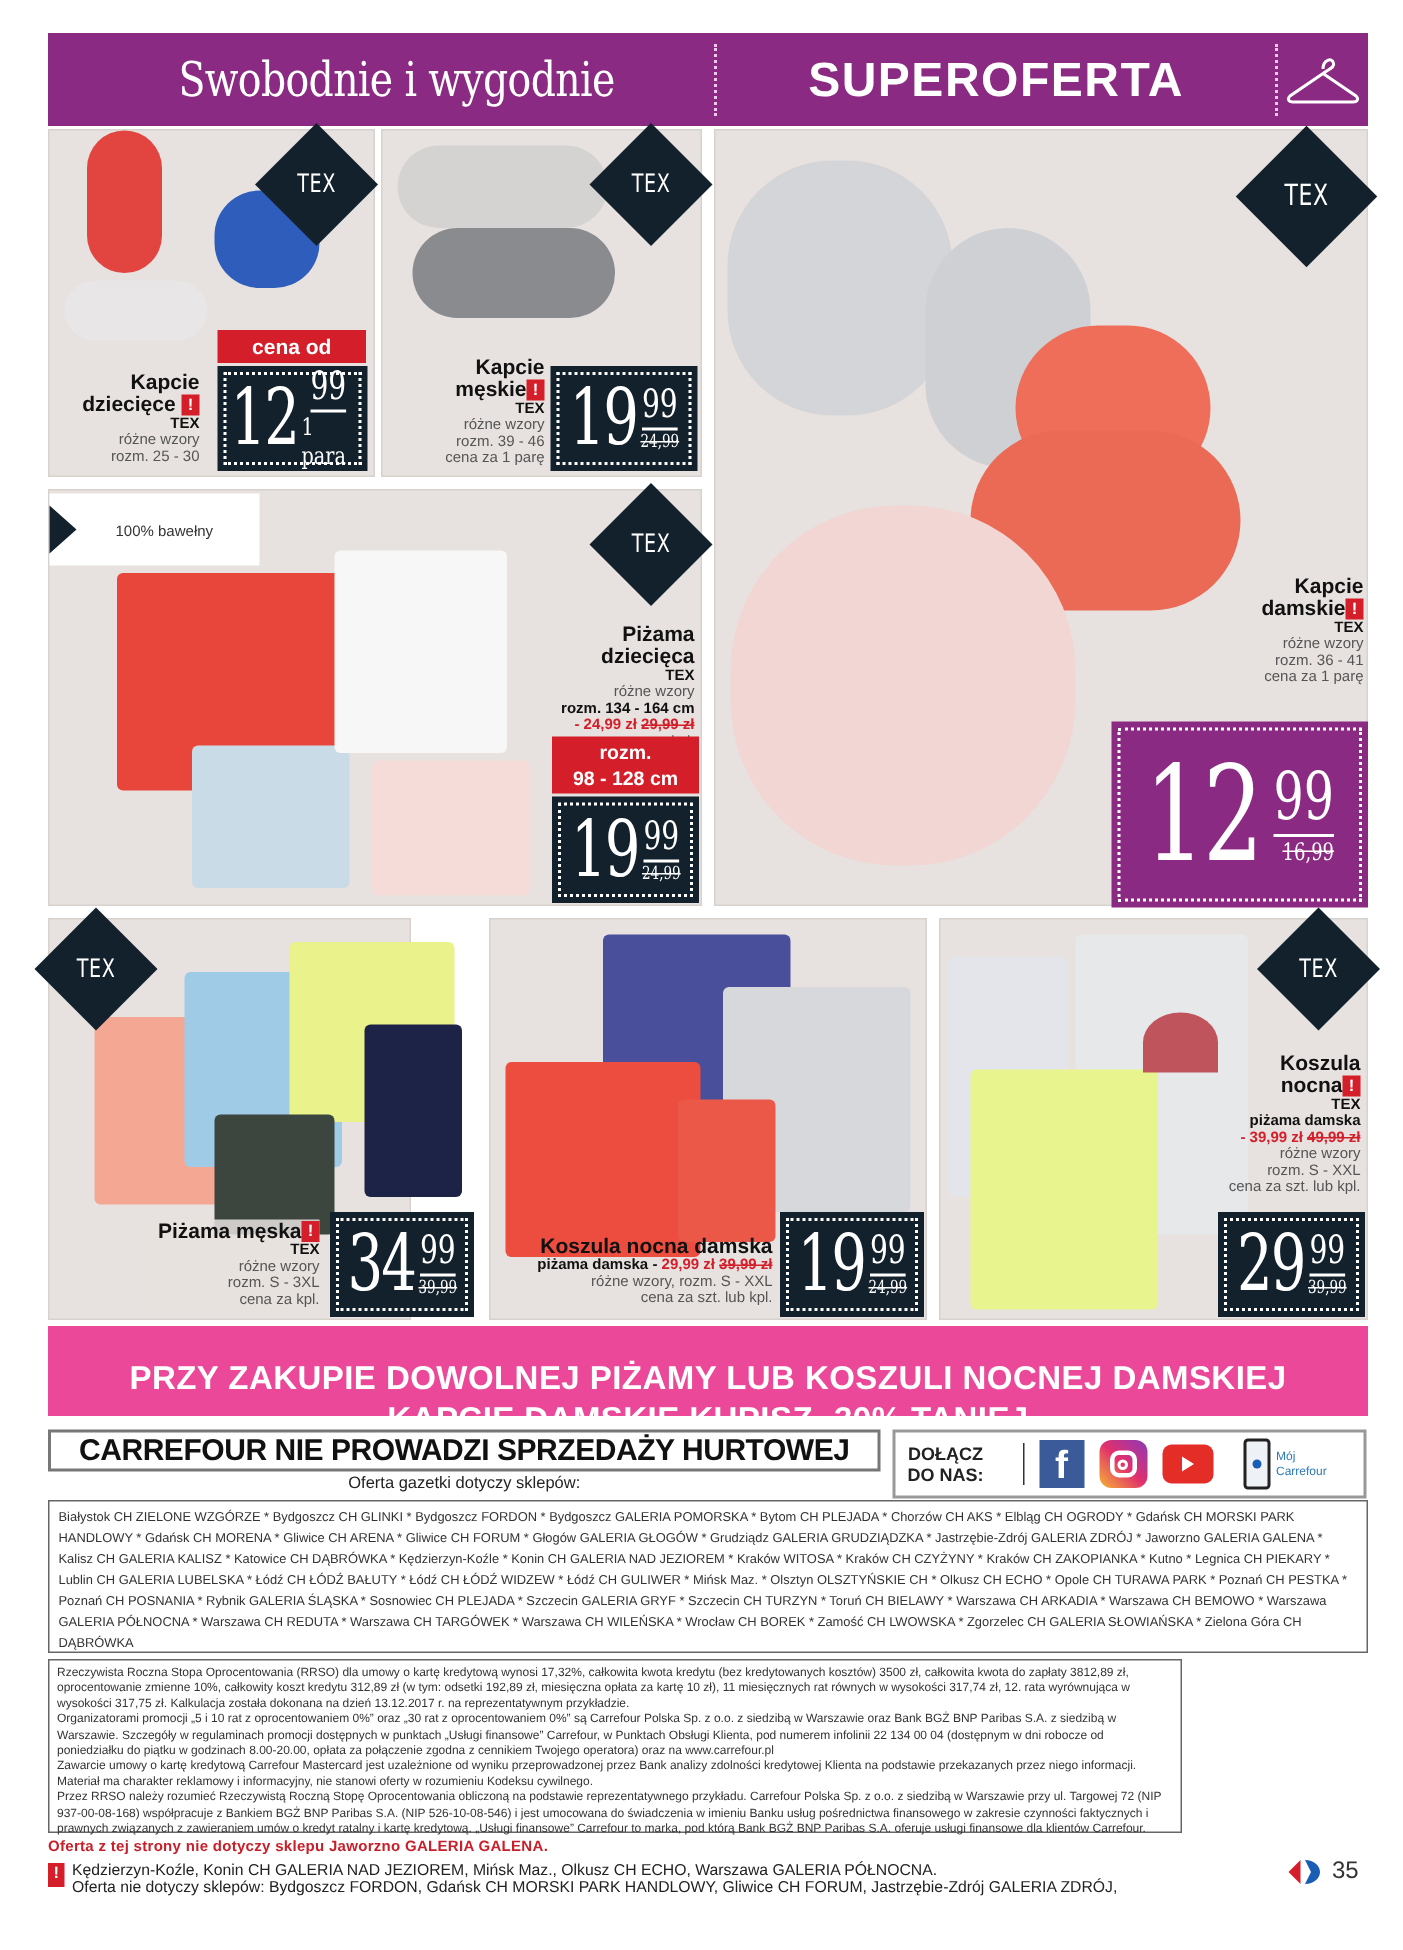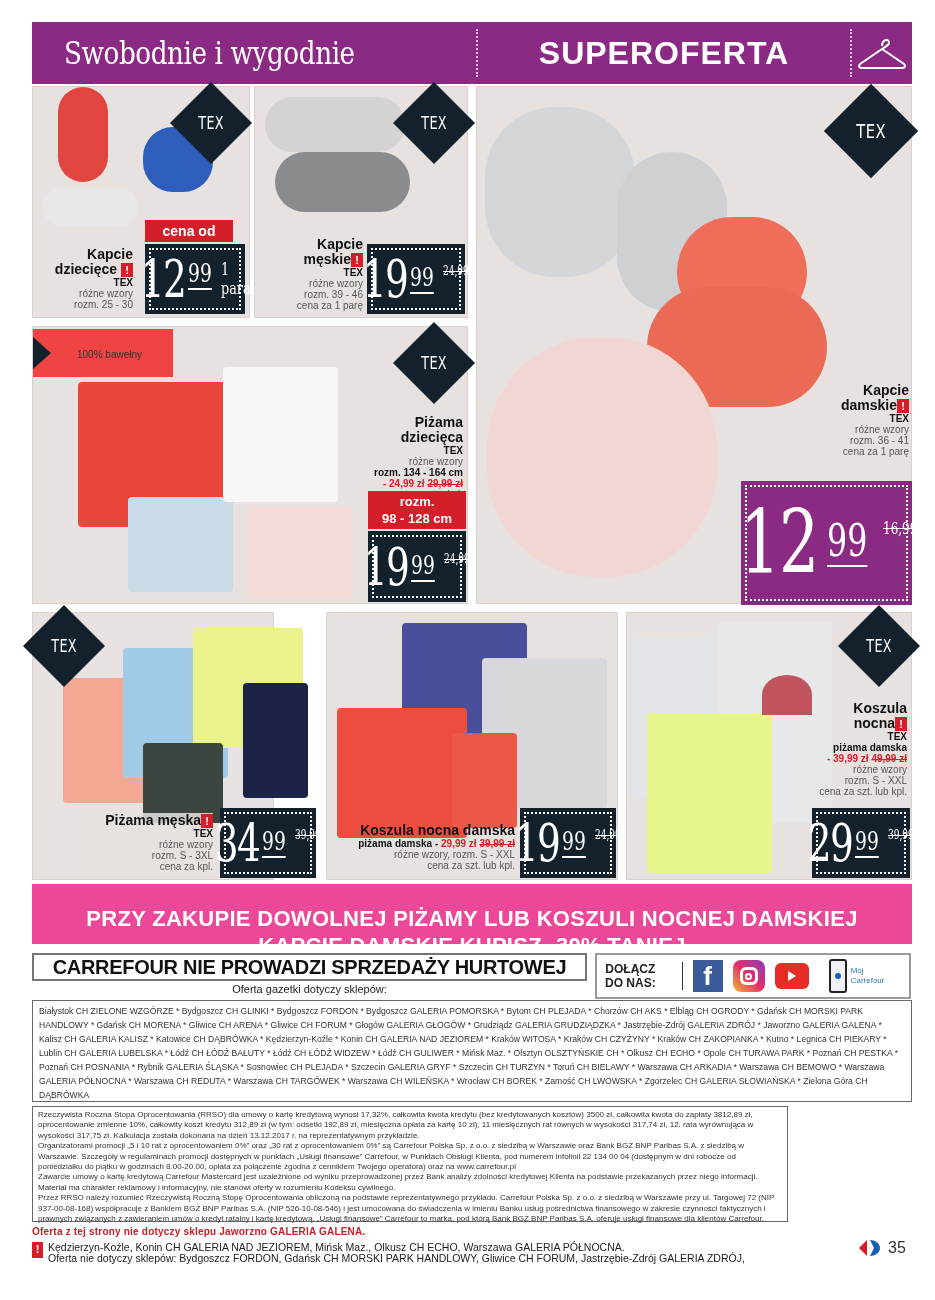--- a/index.html
+++ b/index.html
@@ -1,31 +1,31 @@
 <!DOCTYPE html>
 <html><head>
 <meta charset="utf-8">
 <style>
 *{box-sizing:border-box;margin:0;padding:0}
 body{width:935px;height:1300px;background:#fff;position:relative;overflow:hidden;font-family:"Liberation Sans",sans-serif;color:#222}
 .abs{position:absolute}
 .purple{background:#8b2a82}
-.hdr-left{left:32px;top:22px;width:464px;height:62px;display:flex;align-items:center;}
+.hdr-left{left:32px;top:22px;width:464px;height:62px;display:flex;align-items:center;justify-content:center}
 .hdr-left span{font-family:"DejaVu Serif",serif;color:#fff;font-size:32px;letter-spacing:-0.5px;transform:scaleX(0.82)}
 .hdr-right{left:476px;top:22px;width:436px;height:62px;display:flex;align-items:center}
 .hdr-right .dots{border-left:2px dotted #f0c9ea;height:48px}
 .hdr-right .title{flex:1;text-align:center;color:#fff;font-weight:bold;font-size:32px;letter-spacing:1px}
 .hanger{width:60px;height:50px;display:flex;align-items:center;justify-content:center}
 .panel{background:#e7e2df;border:1px solid #d8d2ce}
 .tex{width:58px;height:58px;background:#13212c;transform:rotate(45deg);display:flex;align-items:center;justify-content:center}
 .tex span{transform:rotate(-45deg);color:#fff;font-family:"DejaVu Sans",sans-serif;font-size:17px;letter-spacing:0.5px;transform:rotate(-45deg) scaleX(0.75)}
 .pricebox{background:#13212c;color:#fff;outline:2px dotted #fff;outline-offset:-6px;display:flex;align-items:center;justify-content:center;font-family:"DejaVu Serif",serif}
 .pricebox.purp{background:#8b2a82}
 .big{font-size:52px;line-height:1;transform:scaleX(0.72);display:inline-block;letter-spacing:-2px}
-.sup{display:flex;flex-direction:row;align-items:flex-start;margin-left:-6px}
+.sup{display:flex;flex-direction:column;align-items:center;margin-left:-6px}
 .sup .c{font-size:26px;line-height:1;transform:scaleX(0.72);transform-origin:left;display:inline-block;border-bottom:2px solid #fff;padding-bottom:2px}
 .sup .old{font-size:12px;text-decoration:line-through;transform:scaleX(0.75);transform-origin:left}
 .sup .unit{font-size:16px;transform:scaleX(0.8);transform-origin:left}
 .desc{text-align:right;font-size:10px;line-height:11px;color:#555}
 .desc .name{font-weight:bold;font-size:14px;line-height:15px;color:#111}
 .desc .brand{font-weight:bold;color:#111;font-size:10px}
 .desc .red{color:#d41e2a;font-weight:bold}
 .desc .strike{text-decoration:line-through}
 .excl{display:inline-block;background:#d41e2a;color:#fff;font-weight:bold;font-size:11px;width:12px;height:14px;text-align:center;line-height:14px;vertical-align:middle}
 .redtag{background:#d41e2a;color:#fff;font-weight:bold;text-align:center}
@@ -65,21 +65,21 @@
       <div>różne wzory</div>
       <div>rozm. 25 - 30</div>
     </div>
   </div>
 </div>
 <div class="abs" style="left:182px;top:94px">
     <div class="tex">
       <span>TEX</span>
     </div>
   </div>
-<div class="abs redtag" style="left:145px;top:220px;width:88px;height:22px;font-size:14px;line-height:22px">cena od</div>
+<div class="abs redtag" style="left:145px;top:220px;width:99px;height:22px;font-size:14px;line-height:22px">cena od</div>
 <div class="abs pricebox" style="left:145px;top:244px;width:100px;height:70px">
   <span class="big">12</span>
   <div class="sup">
       <span class="c">99</span>
       <span class="unit">1 para</span>
     </div>
 </div>
 
 <div class="abs panel" style="left:254px;top:86px;width:214px;height:232px">
   <div class="garment" style="left:10px;top:10px;width:140px;height:55px;background:#d5d3d2;border-radius:28px"></div>
@@ -132,21 +132,21 @@
   </div>
 <div class="abs pricebox purp" style="left:741px;top:481px;width:171px;height:124px">
   <span class="big" style="font-size:88px">12</span>
   <div class="sup">
       <span class="c" style="font-size:44px">99</span>
       <span class="old" style="font-size:16px">16,99</span>
     </div>
 </div>
 
 <div class="abs panel" style="left:32px;top:326px;width:436px;height:278px">
-  <div class="abs" style="left:0;top:2px;width:140px;height:48px;background:#ef4444">
+  <div class="abs" style="left:0;top:2px;width:140px;height:48px;background:#ffffff">
     <div class="abs" style="left:0;top:8px;width:0;height:0;border-top:16px solid transparent;border-bottom:16px solid transparent;border-left:18px solid #13212c"></div>
     <div class="abs" style="left:44px;top:20px;font-size:10px;color:#333">100% bawełny</div>
   </div>
   <div class="garment" style="left:45px;top:55px;width:150px;height:145px;background:#e8463a"></div>
   <div class="garment" style="left:95px;top:170px;width:105px;height:95px;background:#c9dbe7"></div>
   <div class="garment" style="left:190px;top:40px;width:115px;height:135px;background:#f7f7f8"></div>
   <div class="garment" style="left:215px;top:180px;width:105px;height:90px;background:#f6dcd9"></div>
   <div class="abs" style="left:300px;top:88px;width:130px">
     <div class="desc">
       <div class="name">Piżama</div>

